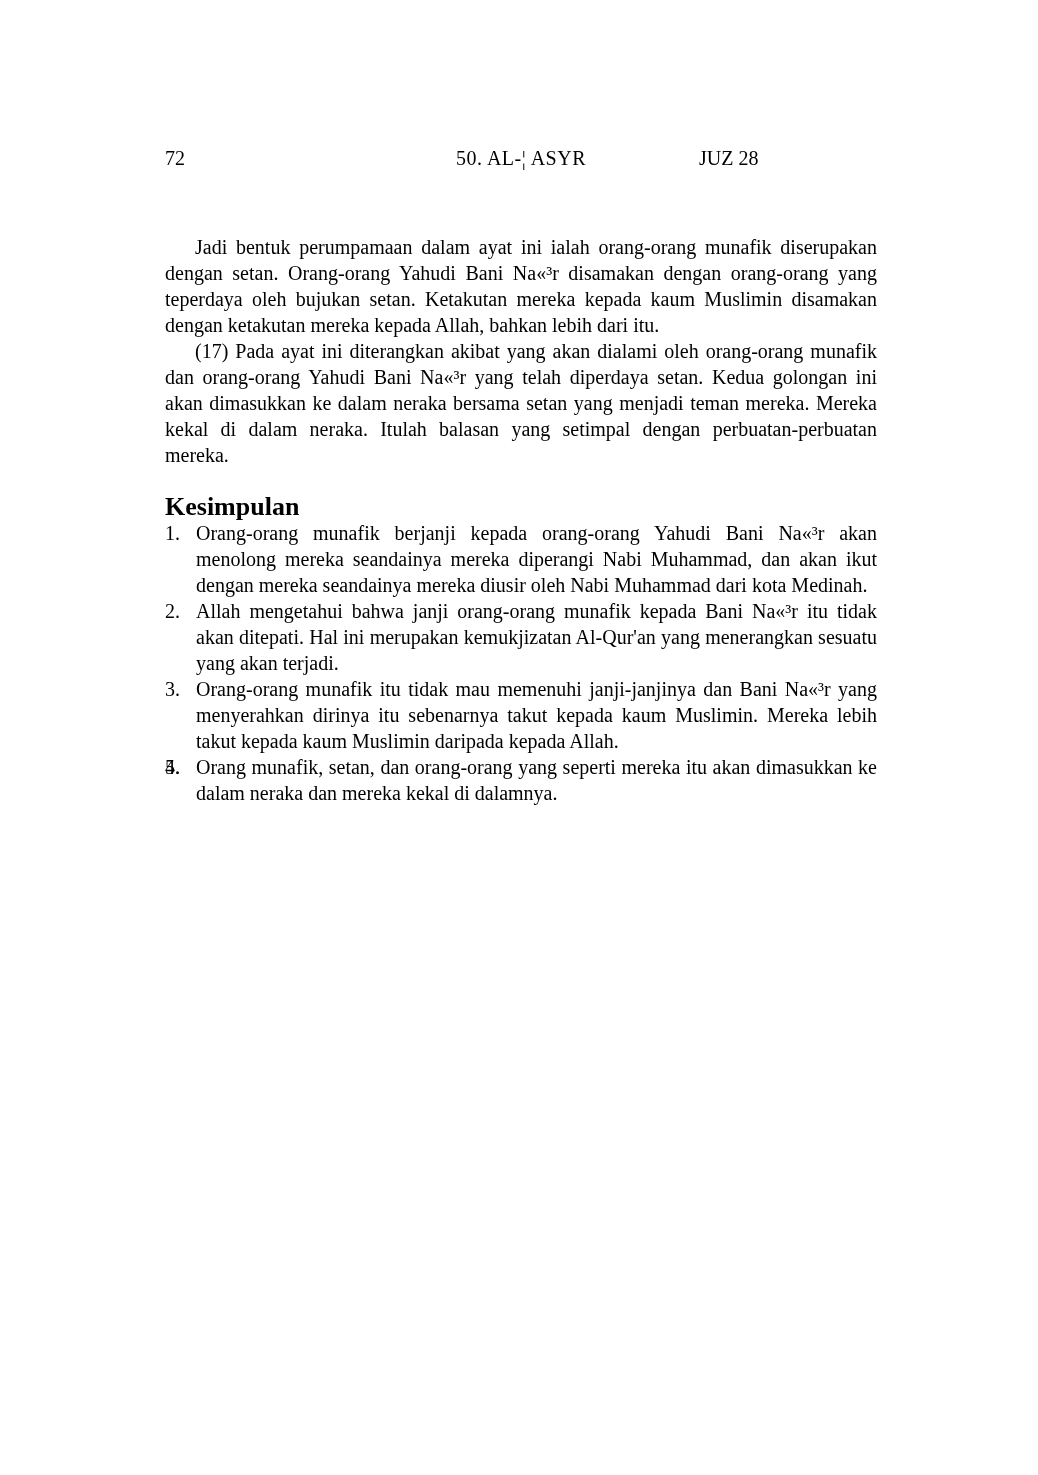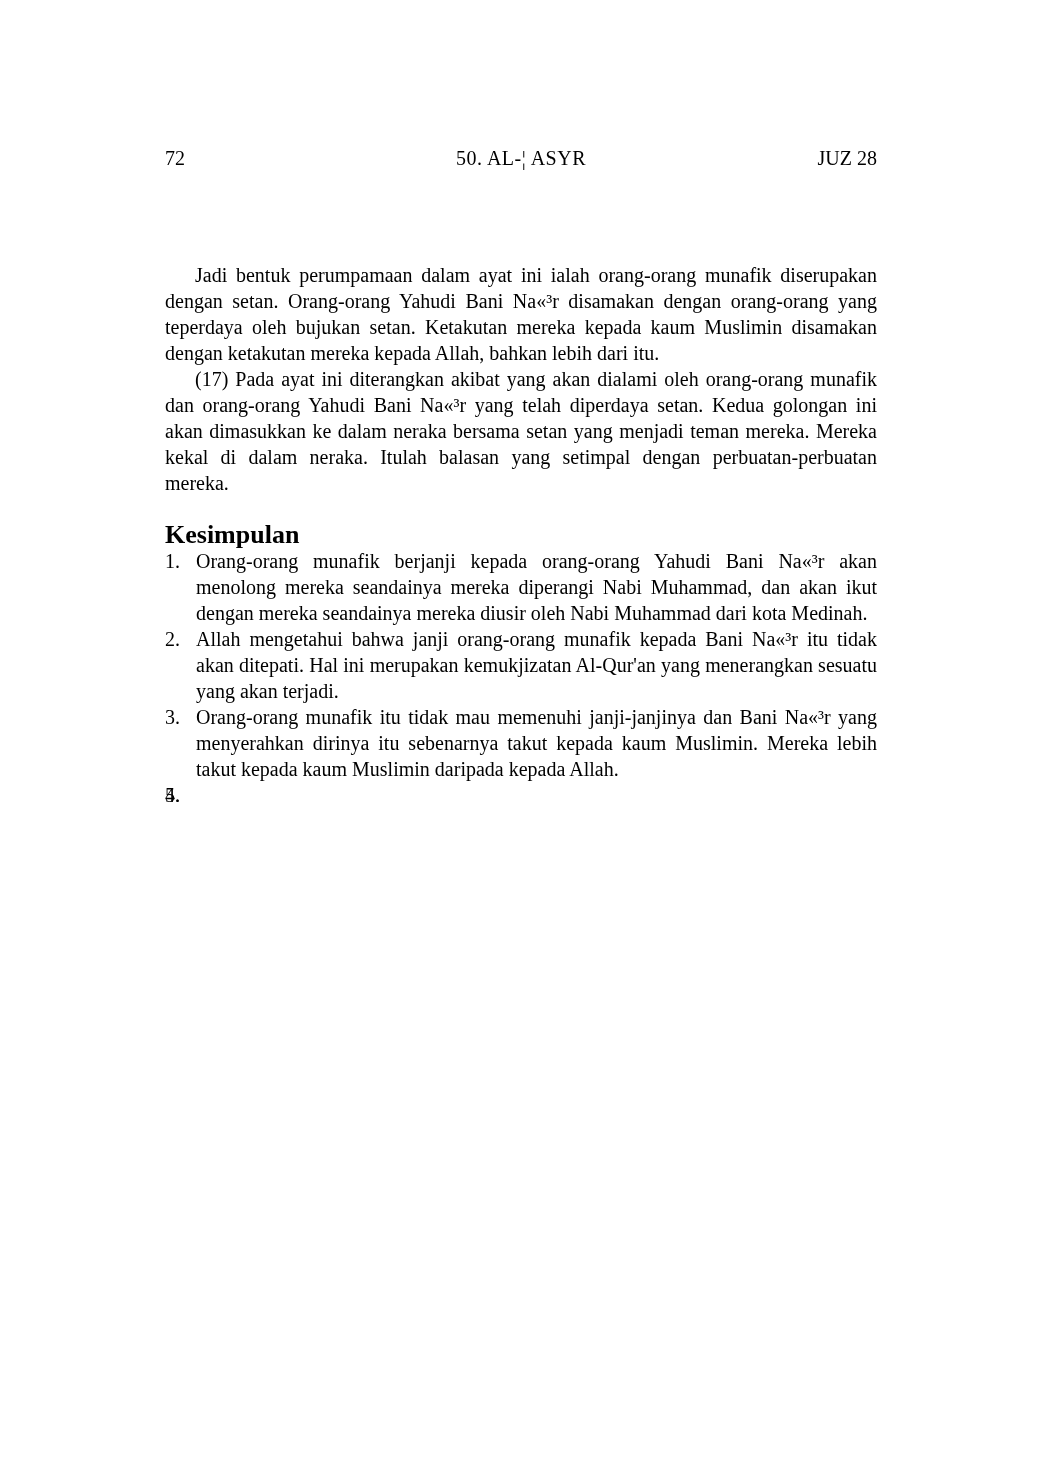--- a/index.html
+++ b/index.html
@@ -23,23 +23,23 @@
     width: 712px;
   }
   .header {
     display: flex;
     align-items: baseline;
     font-size: 20px;
     line-height: 24px;
   }
   .header .pn   { flex: 1; text-align: left; }
   .header .title{ flex: 2; text-align: center; letter-spacing: 0.5px; }
-  .header .juz  { flex: 1; text-align: right; }
+  .header .juz  { flex: 1; text-align: left; }
   .body {
-    margin-top: 92px;
+    margin-top: 64px;
     font-size: 20px;
     line-height: 26px;
   }
   p.para {
     margin: 0;
     text-align: justify;
     text-indent: 30px;
   }
   h2.heading {
     margin: 26px 0 0 0;
@@ -95,19 +95,20 @@
           <span class="num">3.</span>
           <span class="txt">Orang-orang munafik itu tidak mau memenuhi janji-janjinya dan Bani Na«³r yang menyerahkan dirinya itu sebenarnya takut kepada kaum Muslimin. Mereka lebih takut kepada kaum Muslimin daripada kepada Allah.</span>
         </div>
 
         <div class="list-item">
           <span class="num">4.</span>
         </div>
 
         <div class="list-item">
           <span class="num">5.</span>
+          <span class="txt">Orang munafik, setan, dan orang-orang yang seperti mereka itu akan dimasukkan ke dalam neraka dan mereka kekal di dalamnya.</span>
         </div>
 
       </div>
     </div>
 
   </div>
 </div>
 
 </body></html>

